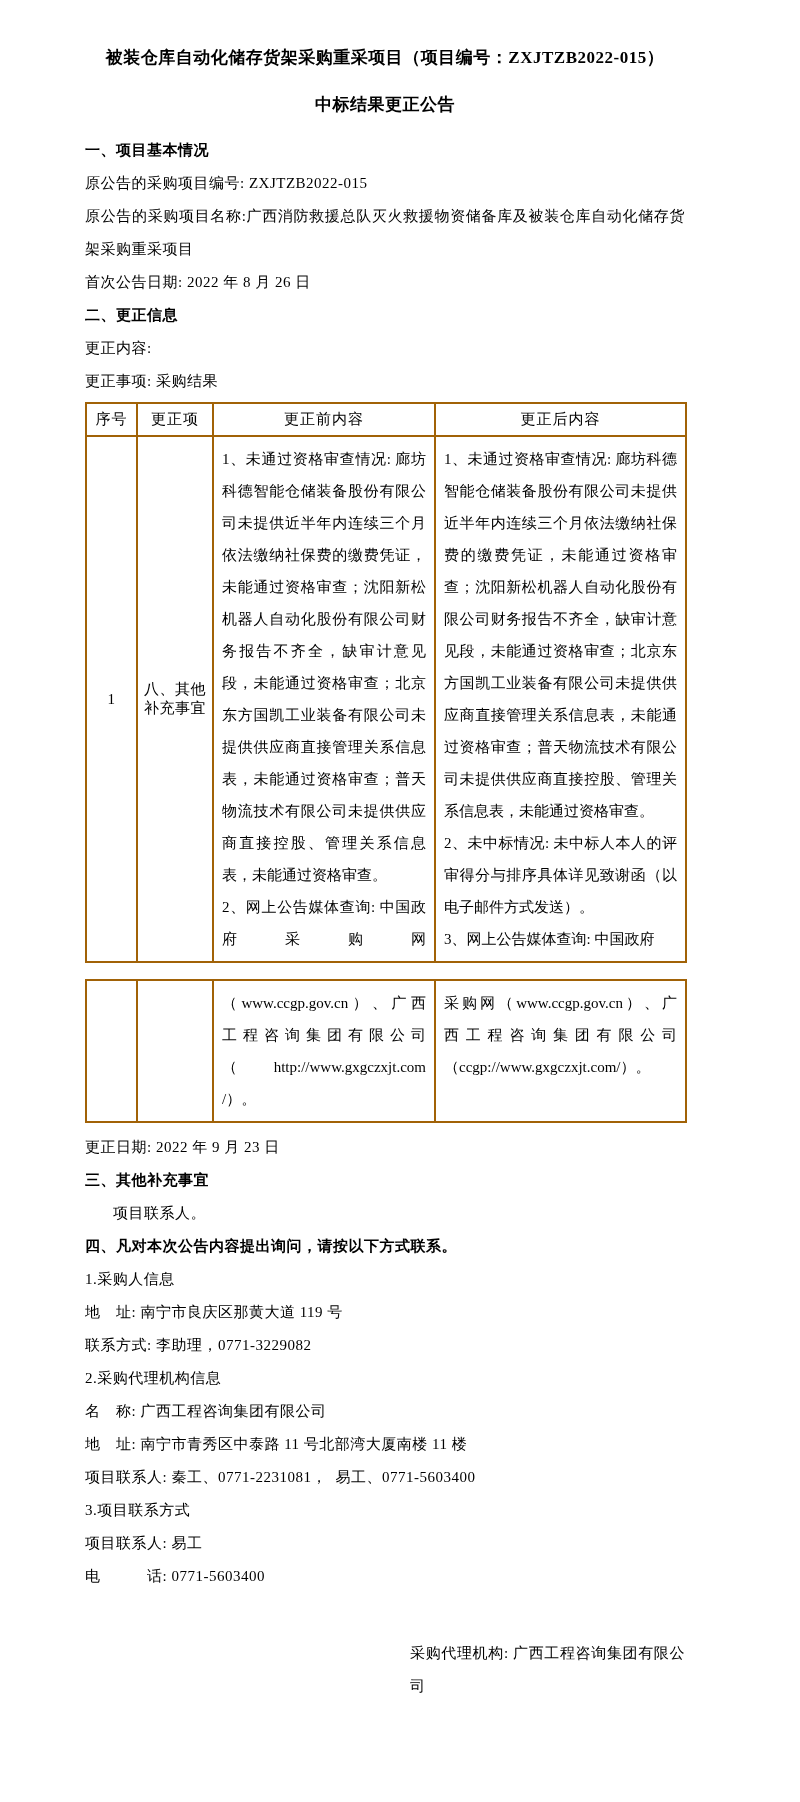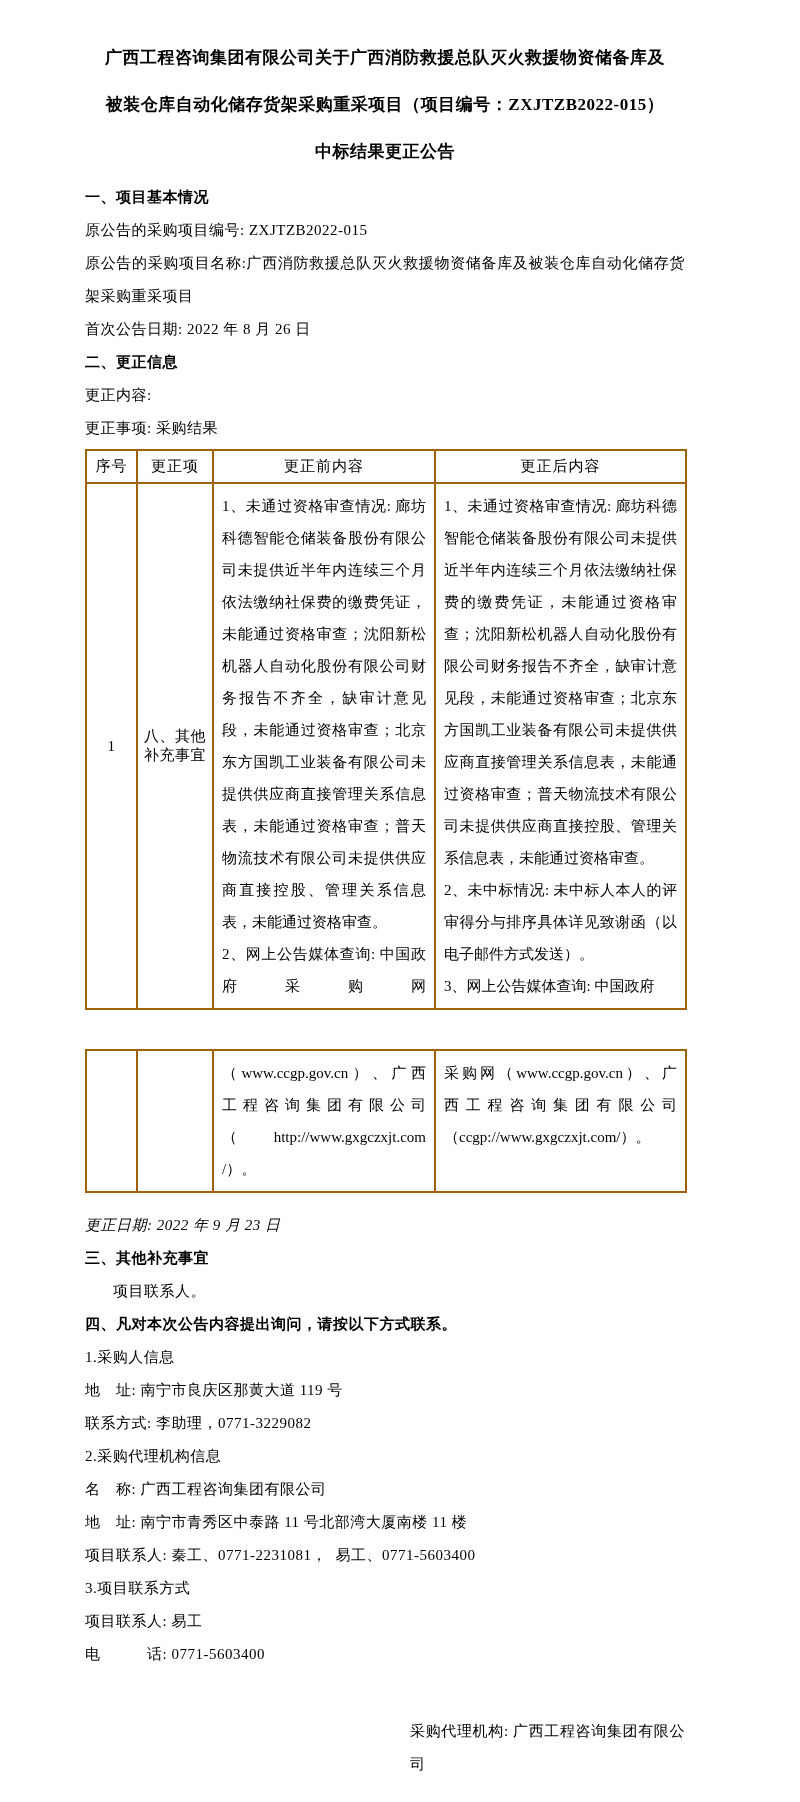--- a/index.html
+++ b/index.html
@@ -36,21 +36,21 @@
     white-space: pre-wrap;
     text-align: justify;
   }
   .indent { padding-left: 28px; }
   table.ctable {
     border-collapse: collapse;
     table-layout: fixed;
     width: 600px;
     margin-top: 4px;
   }
-  table.ctable.cont { margin-top: 39px; }
+  table.ctable.cont { margin-top: 16px; }
   .ctable th, .ctable td {
     border: 2px solid #a16207;
     font-size: 15px;
     font-weight: normal;
     box-sizing: border-box;
   }
   .ctable th {
     height: 33px;
     text-align: center;
     padding: 2px;
@@ -73,31 +73,30 @@
     word-break: break-all;
   }
   .cont-line {
     line-height: 32px;
     word-break: break-all;
   }
   .dist {
     text-align: justify;
     text-align-last: justify;
   }
-  .after-table { margin-top: 16px; font-style: italic; }
+  .after-table { margin-top: 8px; }
   .signature-block { margin-top: 44px; margin-left: 325px; }
   .sig-gap { margin-bottom: 32px; }
 </style>
 </head>
 <body>
 
 <div class="page">
 
   <div class="title-block">
-    <div class="title-line">广西工程咨询集团有限公司关于广西消防救援总队灭火救援物资储备库及</div>
     <div class="title-line">被装仓库自动化储存货架采购重采项目（项目编号：ZXJTZB2022-015）</div>
     <div class="title-line">中标结果更正公告</div>
   </div>
 
   <div class="sec-heading">一、项目基本情况</div>
   <div class="body-line">原公告的采购项目编号: ZXJTZB2022-015</div>
   <div class="body-line">原公告的采购项目名称:广西消防救援总队灭火救援物资储备库及被装仓库自动化储存货架采购重采项目</div>
   <div class="body-line">首次公告日期: 2022 年 8 月 26 日</div>
 
   <div class="sec-heading">二、更正信息</div>

